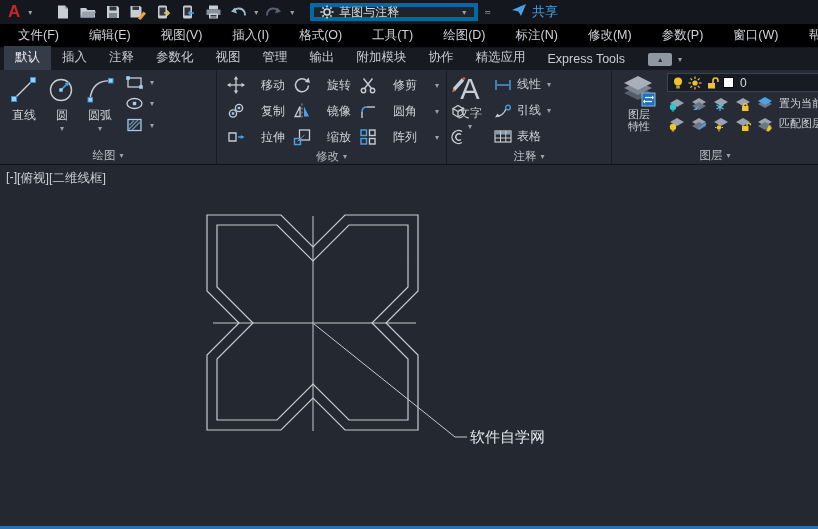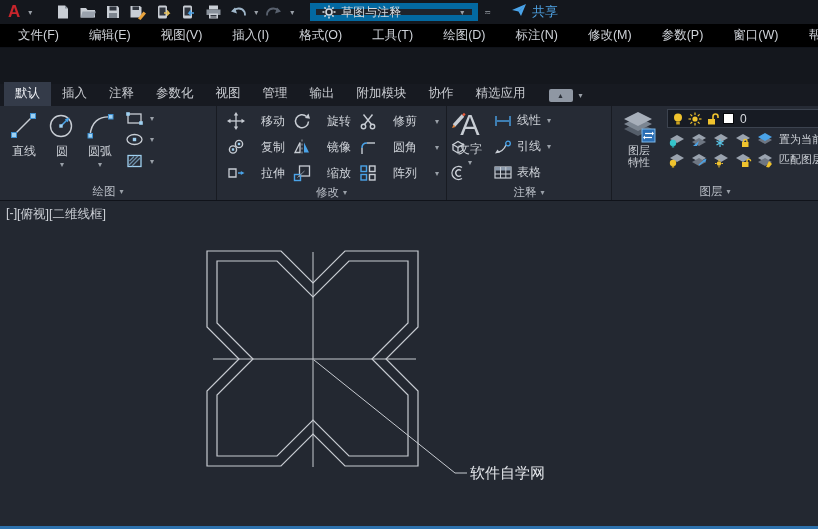--- a/index.html
+++ b/index.html
@@ -8,32 +8,32 @@
   .app { position:relative; width:818px; height:529px; display:flex; flex-direction:column; }
 
   
   .titlebar { height:24px; background:#14171d; display:flex; align-items:center; gap:4px; padding:0 6px; flex:0 0 auto; }
   .logoA { color:#c8252c; font-weight:bold; font-size:17px; line-height:20px; padding:0 2px; }
   .caret { color:#9aa0a8; font-size:8px; padding:0 2px; }
   .qat { display:flex; align-items:center; gap:3px; margin-left:14px; }
   .qbtn { width:22px; height:20px; display:flex; align-items:center; justify-content:center; border-radius:2px; }
   .qbtn svg { display:block; }
   .workspace { margin-left:10px; height:18px; display:flex; align-items:center; gap:5px;
-    background:#1f242c; border:6px solid #0369a1; padding:0 6px; min-width:168px; }
+    background:#1f242c; border:4px solid #0369a1; padding:0 6px; min-width:168px; }
   .workspace .wlabel { color:#d5d9de; font-size:12px; flex:1; }
   .share { display:flex; align-items:flex-start; gap:5px; margin-left:14px; }
   .share span { color:#4ea0e0; font-size:13px; }
 
   
   .menubar { height:24px; background:#000000; border-bottom:1px solid #10131a;
     display:flex; align-items:center; gap:30px; padding:0 18px; flex:0 0 auto; }
   .menubar span { color:#cfd3d9; font-size:12.5px; white-space:nowrap; }
 
   
-  .tabbar { height:22px; background:#171a21; display:flex; align-items:flex-end; padding:0 4px; flex:0 0 auto;margin-top:36px; }
+  .tabbar { height:22px; background:#171a21; display:flex; align-items:flex-end; padding:0 4px; flex:0 0 auto; }
   .tab { color:#c9ccd1; font-size:12.5px; padding:3px 11px 4px; white-space:nowrap; }
   .tab.active { background:#343b49; color:#eceef2; }
   .tab-collapse { margin-left:12px; display:flex; align-items:center; gap:4px; padding-bottom:4px; }
   .tab-collapse .box { width:24px; height:13px; background:#8f97a3; border-radius:2px;
     display:flex; align-items:center; justify-content:center; color:#2a2f38; font-size:7px; }
 
   
   .ribbon { height:95px; background:#262b35; display:flex; flex:0 0 auto; border-bottom:1px solid #10131a; }
   .panel { height:100%; display:flex; flex-direction:column; border-right:1px solid #181b22; }
   .panel-body { flex:1; display:flex; align-items:flex-start; padding:3px 5px 0; }
@@ -192,20 +192,21 @@
     <span class="tab active">默认</span>
     <span class="tab">插入</span>
     <span class="tab">注释</span>
     <span class="tab">参数化</span>
     <span class="tab">视图</span>
     <span class="tab">管理</span>
     <span class="tab">输出</span>
     <span class="tab">附加模块</span>
     <span class="tab">协作</span>
     <span class="tab">精选应用</span>
+    <span class="tab">Express Tools</span>
     <span class="tab-collapse">
       <span class="box">▲</span>
       <span class="caret">▾</span>
     </span>
   </div>
 
   <div class="ribbon">
 
     <div class="panel" style="width:217px">
       <div class="panel-body">

